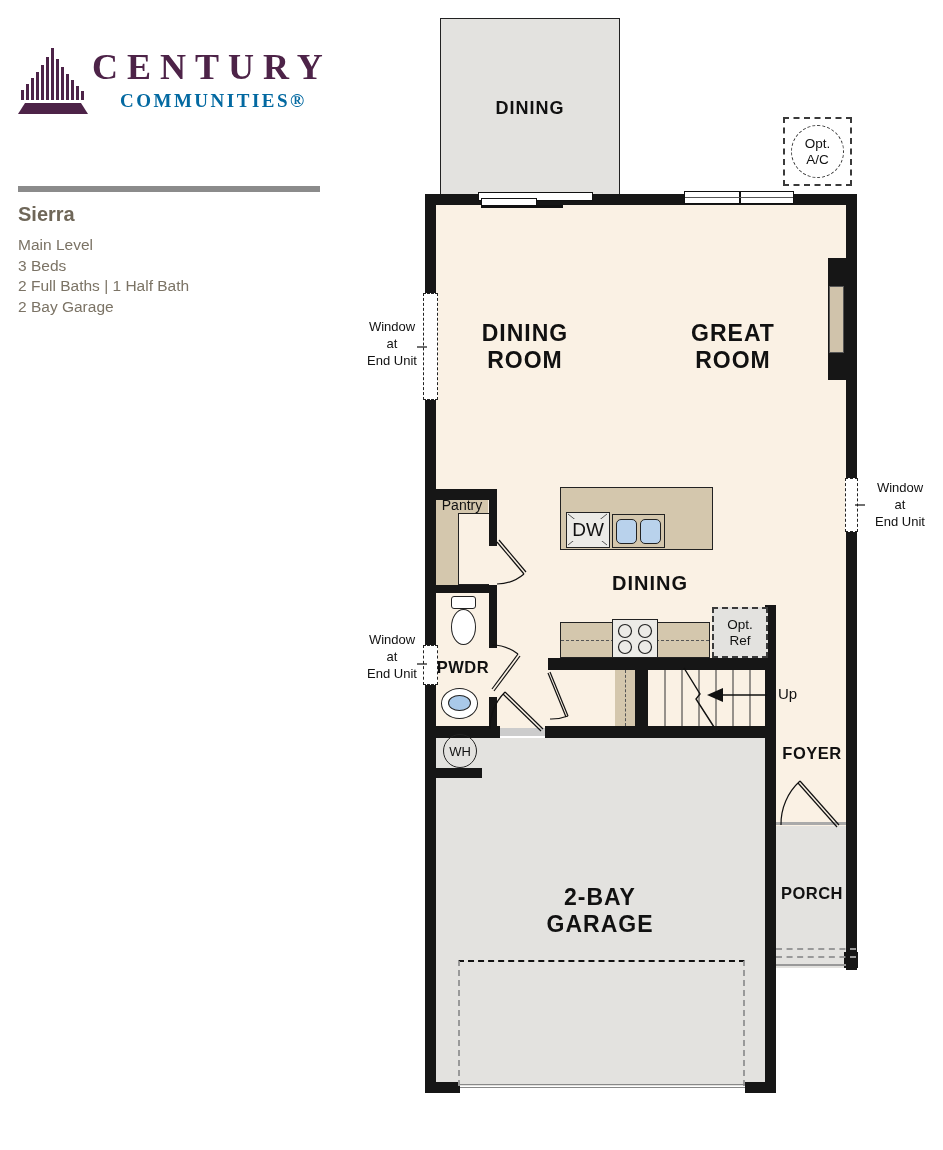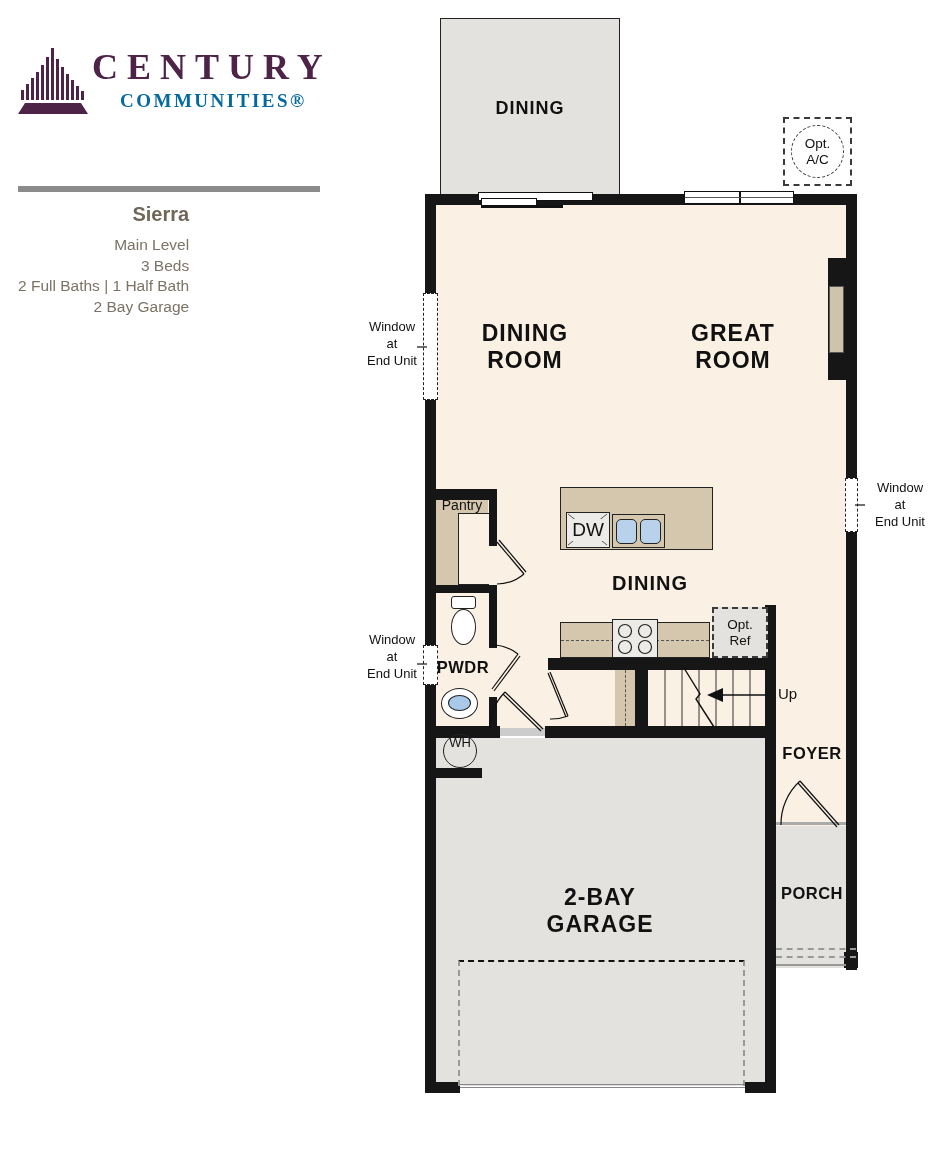--- a/index.html
+++ b/index.html
@@ -30,21 +30,21 @@
     position:absolute;background:#ffffff;border:1.5px dashed #222;box-sizing:border-box;
   }
   .logo-text1{
     position:absolute;font-family:"Liberation Serif", serif;font-weight:bold;
     color:#4d2348;font-size:36px;letter-spacing:9px;white-space:nowrap;
   }
   .logo-text2{
     position:absolute;font-family:"Liberation Serif", serif;font-weight:bold;
     color:#0369a1;font-size:19px;letter-spacing:2.5px;white-space:nowrap;
   }
-  .info{position:absolute;color:#7b7365;text-align:right;}
+  .info{position:absolute;color:#7b7365;}
   .info h1{font-size:20px;color:#6f6759;margin:0 0 9px 0;}
   .info div{font-size:15.5px;line-height:20.5px;}
 </style>
 </head>
 <body>
 
 <svg class="abs" style="left:18px;top:40px" width="70" height="76" viewBox="0 0 70 76">
   <g fill="#4d2348">
     <rect x="3" y="50" width="3" height="10"></rect>
     <rect x="8" y="44" width="3" height="16"></rect>
@@ -124,21 +124,21 @@
 </div>
 
 <div class="fill tan" style="left:436px;top:500px;width:52px;height:85px"></div>
 <div class="abs" style="left:458px;top:513px;width:31px;height:72px;background:#faf1e4;border:1.5px solid #222;border-right:none;box-sizing:border-box"></div>
 
 <div class="abs" style="left:451px;top:596px;width:25px;height:13px;background:#fff;border:1.3px solid #222;border-radius:3px;box-sizing:border-box"></div>
 <div class="abs" style="left:451px;top:609px;width:25px;height:36px;background:#fff;border:1.3px solid #222;border-radius:50%;box-sizing:border-box"></div>
 <div class="abs" style="left:441px;top:688px;width:37px;height:31px;background:#fff;border:1.3px solid #222;border-radius:50%;box-sizing:border-box"></div>
 <div class="abs" style="left:448px;top:695px;width:23px;height:16px;background:#a9c9e9;border:1px solid #222;border-radius:50%;box-sizing:border-box"></div>
 
-<div class="abs" style="left:443px;top:734px;width:34px;height:34px;border:1.5px solid #222;border-radius:50%;box-sizing:border-box;display:flex;justify-content:center;font-size:13px">
+<div class="abs" style="left:443px;top:734px;width:34px;height:34px;border:1.5px solid #222;border-radius:50%;box-sizing:border-box;display:flex;align-items:center;justify-content:center;font-size:13px">
   <span>WH</span>
 </div>
 
 <div class="abs tan" style="left:560px;top:487px;width:153px;height:63px;border:1.5px solid #222;box-sizing:border-box"></div>
 <div class="abs" style="left:566px;top:512px;width:44px;height:36px;background:#ecebe7;border:1.5px solid #222;box-sizing:border-box;display:flex;align-items:center;justify-content:center">
   <svg width="41" height="33" style="position:absolute;left:0;top:0">
     <line x1="1" y1="1" x2="40" y2="32" stroke="#555" stroke-width="1"></line>
     <line x1="40" y1="1" x2="1" y2="32" stroke="#555" stroke-width="1"></line>
   </svg>
   <span style="position:relative;background:#ecebe7;font-size:19px;padding:0 2px">DW</span>

